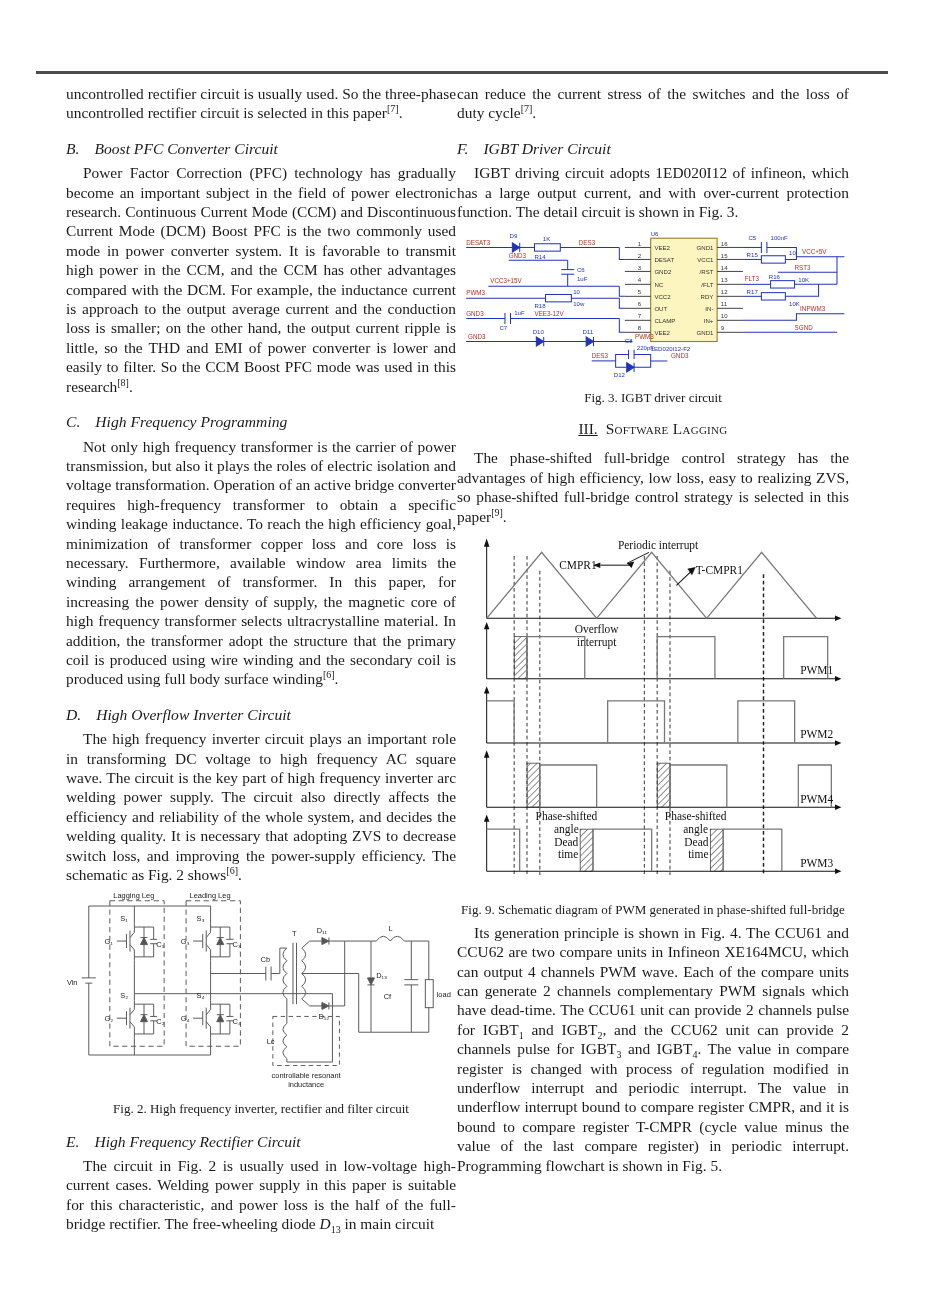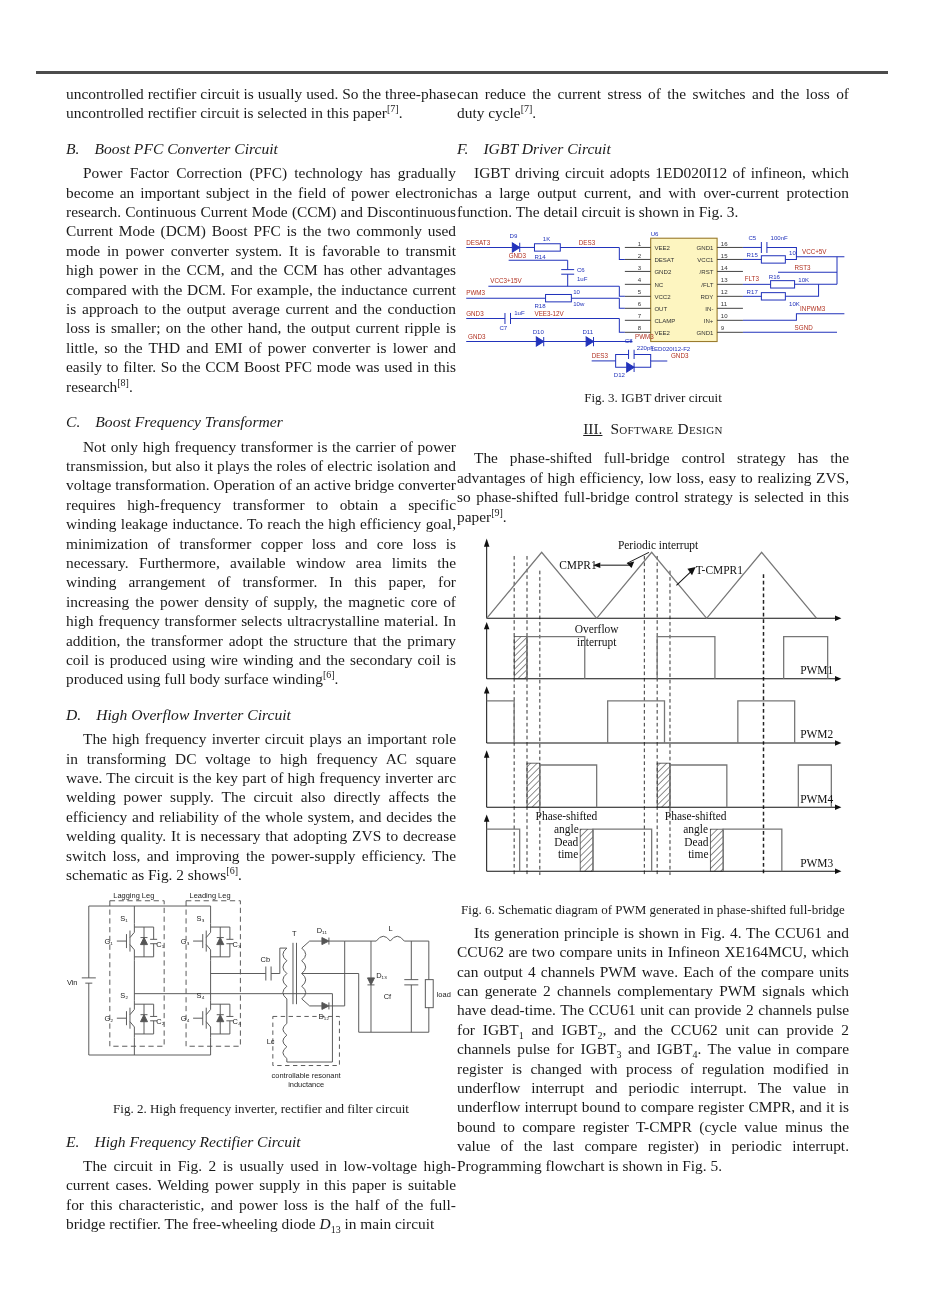--- a/index.html
+++ b/index.html
@@ -37,21 +37,21 @@
 
 <div class="col col-left">
   <p class="para noindent">uncontrolled rectifier circuit is usually used. So the three-phase uncontrolled rectifier circuit is selected in this paper<sup>[7]</sup>.</p>
 
   <div class="sec-head">
     <span class="sec-num">B.</span><span>Boost PFC Converter Circuit</span>
   </div>
   <p class="para">Power Factor Correction (PFC) technology has gradually become an important subject in the field of power electronic research. Continuous Current Mode (CCM) and Discontinuous Current Mode (DCM) Boost PFC is the two commonly used mode in power converter system. It is favorable to transmit high power in the CCM, and the CCM has other advantages compared with the DCM. For example, the inductance current is approach to the output average current and the conduction loss is smaller; on the other hand, the output current ripple is little, so the THD and EMI of power converter is lower and easily to filter. So the CCM Boost PFC mode was used in this research<sup>[8]</sup>.</p>
 
   <div class="sec-head">
-    <span class="sec-num">C.</span><span>Boost Frequency Transformer</span>
+    <span class="sec-num">C.</span><span>High Frequency Programming</span>
   </div>
   <p class="para">Not only high frequency transformer is the carrier of power transmission, but also it plays the roles of electric isolation and voltage transformation. Operation of an active bridge converter requires high-frequency transformer to obtain a specific winding leakage inductance. To reach the high efficiency goal, minimization of transformer copper loss and core loss is necessary. Furthermore, available window area limits the winding arrangement of transformer. In this paper, for increasing the power density of supply, the magnetic core of high frequency transformer selects ultracrystalline material. In addition, the transformer adopt the structure that the primary coil is produced using wire winding and the secondary coil is produced using full body surface winding<sup>[6]</sup>.</p>
 
   <div class="sec-head">
     <span class="sec-num">D.</span><span>High Overflow Inverter Circuit</span>
   </div>
   <p class="para">The high frequency inverter circuit plays an important role in transforming DC voltage to high frequency AC square wave. The circuit is the key part of high frequency inverter arc welding power supply. The circuit also directly affects the efficiency and reliability of the whole system, and decides the welding quality. It is necessary that adopting ZVS to decrease switch loss, and improving the power-supply efficiency. The schematic as Fig. 2 shows<sup>[6]</sup>.</p>
 
   <div class="figwrap">
     <svg width="390" viewBox="0 0 445 228">
@@ -342,21 +342,21 @@
         <text class="bl3" x="314" y="70">R17</text>
         <text class="bl3" x="360" y="83">10K</text>
         <text class="r3" x="372" y="89">INPWM3</text>
         <text class="r3" x="366" y="109">SGND</text>
       </g>
     </svg>
   </div>
   <p class="figcap">Fig. 3.  IGBT driver circuit</p>
 
   <div class="sec-center">
-    <span class="sec-num">III.</span><span class="smallcaps">Software Design</span>
+    <span class="sec-num">III.</span><span class="smallcaps">Software Lagging</span>
   </div>
   <p class="para">The phase-shifted full-bridge control strategy has the advantages of high efficiency, low loss, easy to realizing ZVS, so phase-shifted full-bridge control strategy is selected in this paper<sup>[9]</sup>.</p>
 
   <div class="figwrap">
     <svg width="385" viewBox="0 0 420 392">
       <defs>
         <pattern id="hatch" width="5" height="5" patternUnits="userSpaceOnUse" patternTransform="rotate(45)">
           <line x1="0" y1="0" x2="0" y2="5" stroke="#333" stroke-width="1.2"></line>
         </pattern>
       </defs>
@@ -427,16 +427,16 @@
         <text class="f4t" x="115" y="326" text-anchor="middle">angle</text>
         <text class="f4t" x="256" y="312" text-anchor="middle">Phase-shifted</text>
         <text class="f4t" x="256" y="326" text-anchor="middle">angle</text>
         <text class="f4t" x="128" y="340" text-anchor="end">Dead</text>
         <text class="f4t" x="128" y="354" text-anchor="end">time</text>
         <text class="f4t" x="270" y="340" text-anchor="end">Dead</text>
         <text class="f4t" x="270" y="354" text-anchor="end">time</text>
       </g>
     </svg>
   </div>
-  <p class="figcap">Fig. 6.  Schematic diagram of PWM generated in phase-shifted full-bridge</p>
+  <p class="figcap">Fig. 9.  Schematic diagram of PWM generated in phase-shifted full-bridge</p>
 
   <p class="para">Its generation principle is shown in Fig. 4. The CCU61 and CCU62 are two compare units in Infineon XE164MCU, which can output 4 channels PWM wave. Each of the compare units can generate 2 channels complementary PWM signals which have dead-time. The CCU61 unit can provide 2 channels pulse for IGBT<sub>1</sub> and IGBT<sub>2</sub>, and the CCU62 unit can provide 2 channels pulse for IGBT<sub>3</sub> and IGBT<sub>4</sub>. The value in compare register is changed with process of regulation modified in underflow interrupt and periodic interrupt. The value in underflow interrupt bound to compare register CMPR, and it is bound to compare register T-CMPR (cycle value minus the value of the last compare register) in periodic interrupt. Programming flowchart is shown in Fig. 5.</p>
 </div>
 
 </body></html>

